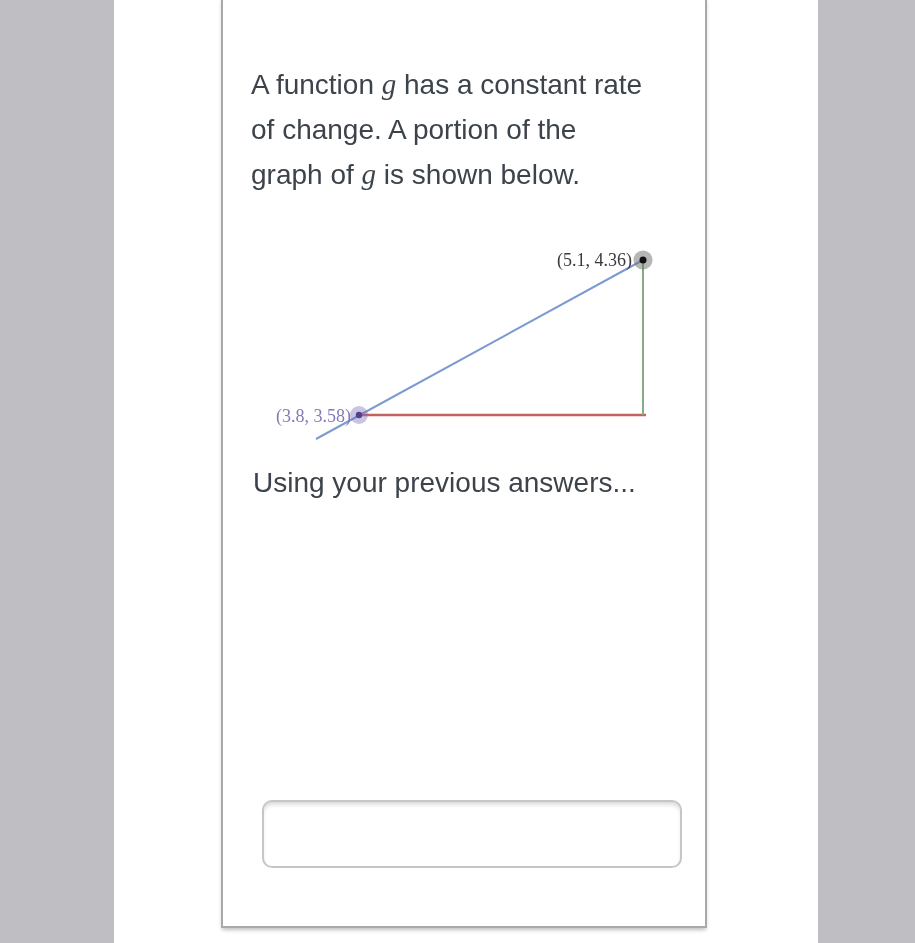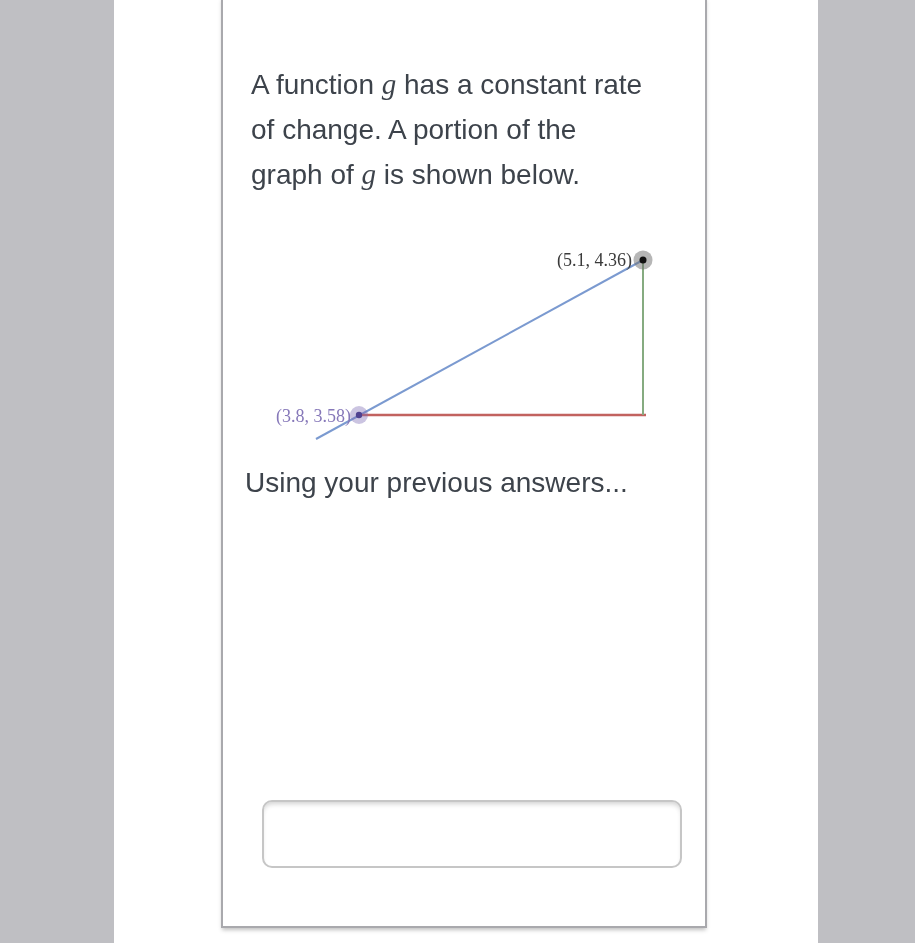--- a/index.html
+++ b/index.html
@@ -24,21 +24,21 @@
     box-shadow: 0 3px 4px -1px rgba(0,0,0,0.25);
   }
   .body-text {
     position: absolute;
     color: #3d434b;
     font-size: 28px;
     line-height: 45px;
     letter-spacing: 0;
   }
   .intro-text   { left: 28px; top: 16px;  width: 404px; margin-top: 48px; }
-  .transition-text { left: 22px; top: 462px; width: 430px; }
+  .transition-text { left: 30px; top: 462px; width: 430px; }
   .question-text  { left: 39px; top: 529px; width: 426px; }
   .math-var {
     font-family: "Liberation Serif", serif;
     font-style: italic;
     font-size: 29px;
   }
   .graph-svg {
     position: absolute; left: 17px; top: 237px;
     width: 460px; height: 225px;
   }

